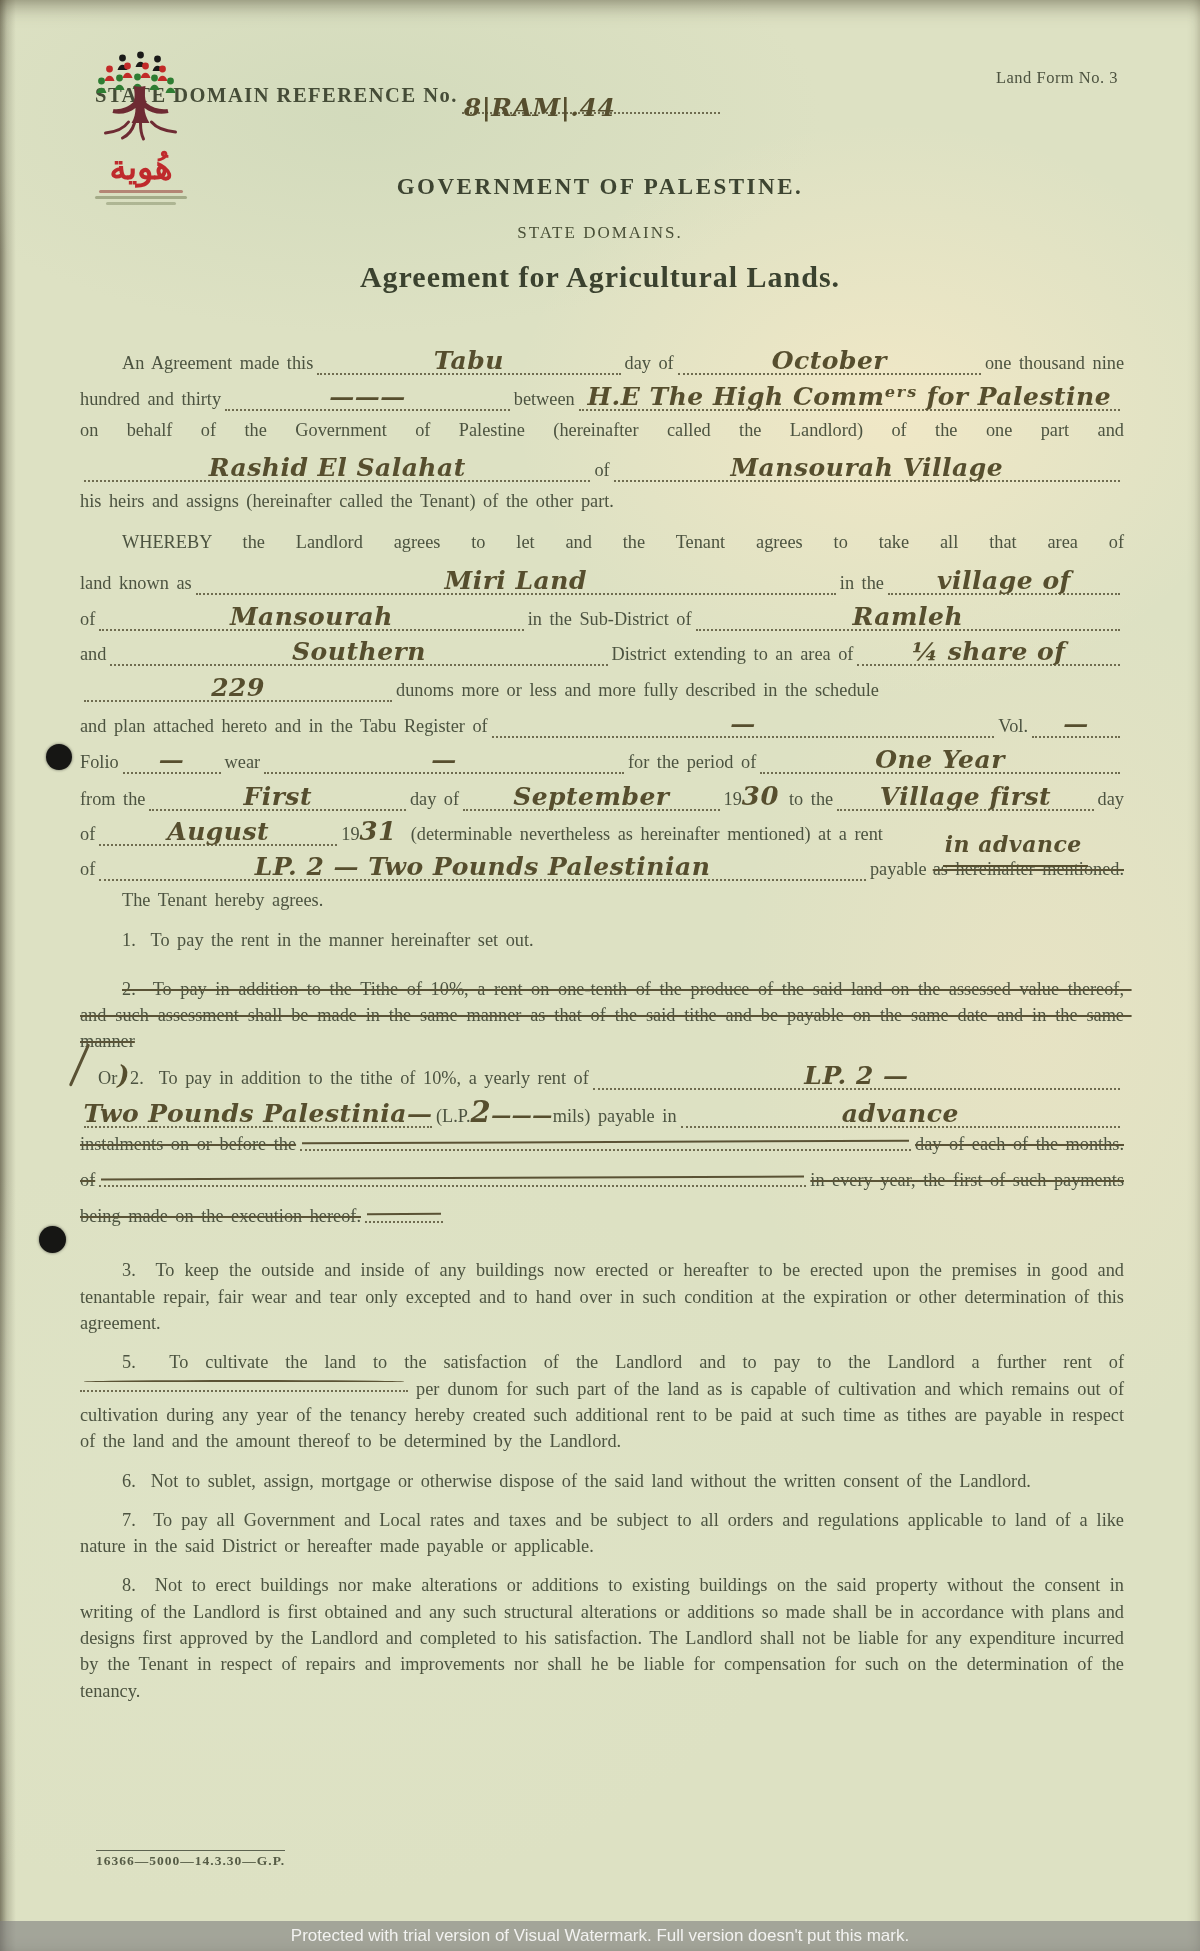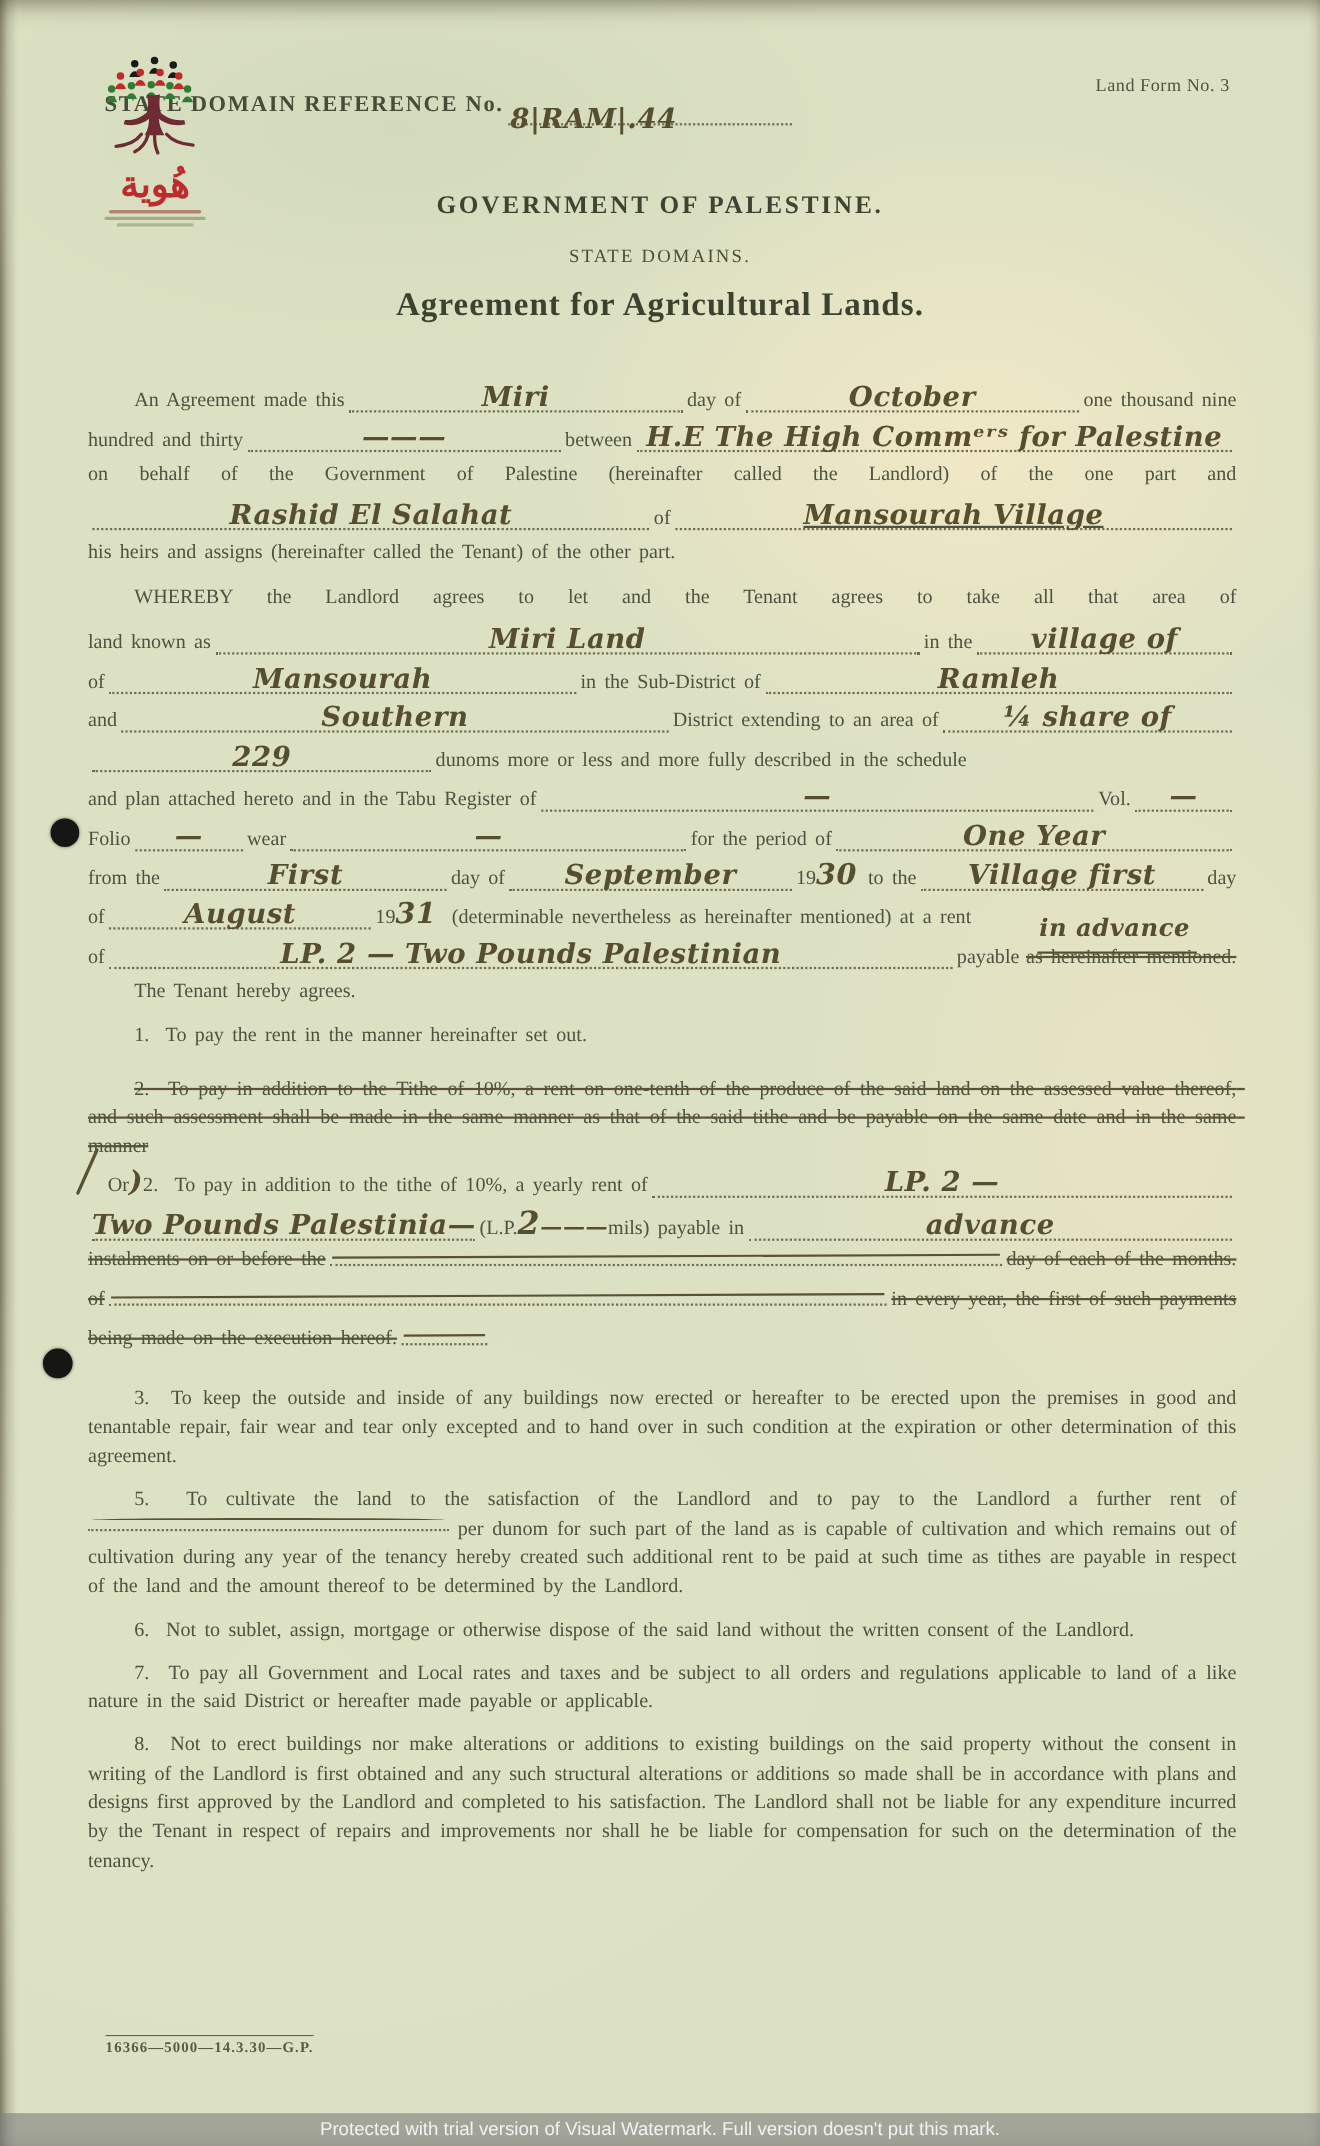--- a/index.html
+++ b/index.html
@@ -125,21 +125,21 @@
   </div>
 
   <div class="t1">GOVERNMENT OF PALESTINE.</div>
   <div class="t2">STATE DOMAINS.</div>
   <div class="t3">Agreement for Agricultural Lands.</div>
 
   <div class="body" id="form-body">
       <div class="row" style="padding-left: 42px;">
         <span class="print">An Agreement made this</span>
         <span class="fillw" style="font-size: 30px; flex-grow: 2; flex-basis: 20px;">
-          <span class="hw">Miri</span>
+          <span class="hw">Tabu</span>
         </span>
         <span class="print">day of</span>
         <span class="fillw" style="font-size: 31px; flex-grow: 2; flex-basis: 20px;">
           <span class="hw">October</span>
         </span>
         <span class="print">one thousand nine</span>
       </div>
       <div class="row">
         <span class="print">hundred and thirty</span>
         <span class="fillw" style="font-size: 24px; flex-grow: 1; flex-basis: 20px;">
@@ -149,21 +149,21 @@
         <span class="fillw" style="font-size: 26px; flex-grow: 2; flex-basis: 20px;">
           <span class="hw">H.E The High Commᵉʳˢ for Palestine</span>
         </span>
       </div>
       <div class="jrow"><span class="print">on behalf of the Government of Palestine (hereinafter called the Landlord) of the one part and</span></div>
       <div class="row">
         <span class="fillw" style="font-size: 30px; flex-grow: 3; flex-basis: 20px;">
           <span class="hw">Rashid El Salahat</span>
         </span>
         <span class="print">of</span>
-        <span class="fillw" style="font-size: 30px; flex-grow: 3; flex-basis: 20px; text-decoration: underline;">
+        <span class="fillw" style="font-size: 30px; flex-grow: 3; flex-basis: 20px;">
           <span class="hw">Mansourah Village</span>
         </span>
       </div>
       <div class="row">
         <span class="print">his heirs and assigns (hereinafter called the Tenant) of the other part.</span>
       </div>
       <div class="jrow" style="margin-top: 5px; text-indent: 42px;"><span class="print">WHEREBY the Landlord agrees to let and the Tenant agrees to take all that area of</span></div>
       <div class="row">
         <span class="print">land known as</span>
         <span class="fillw" style="font-size: 29px; flex-grow: 3; flex-basis: 20px;">

